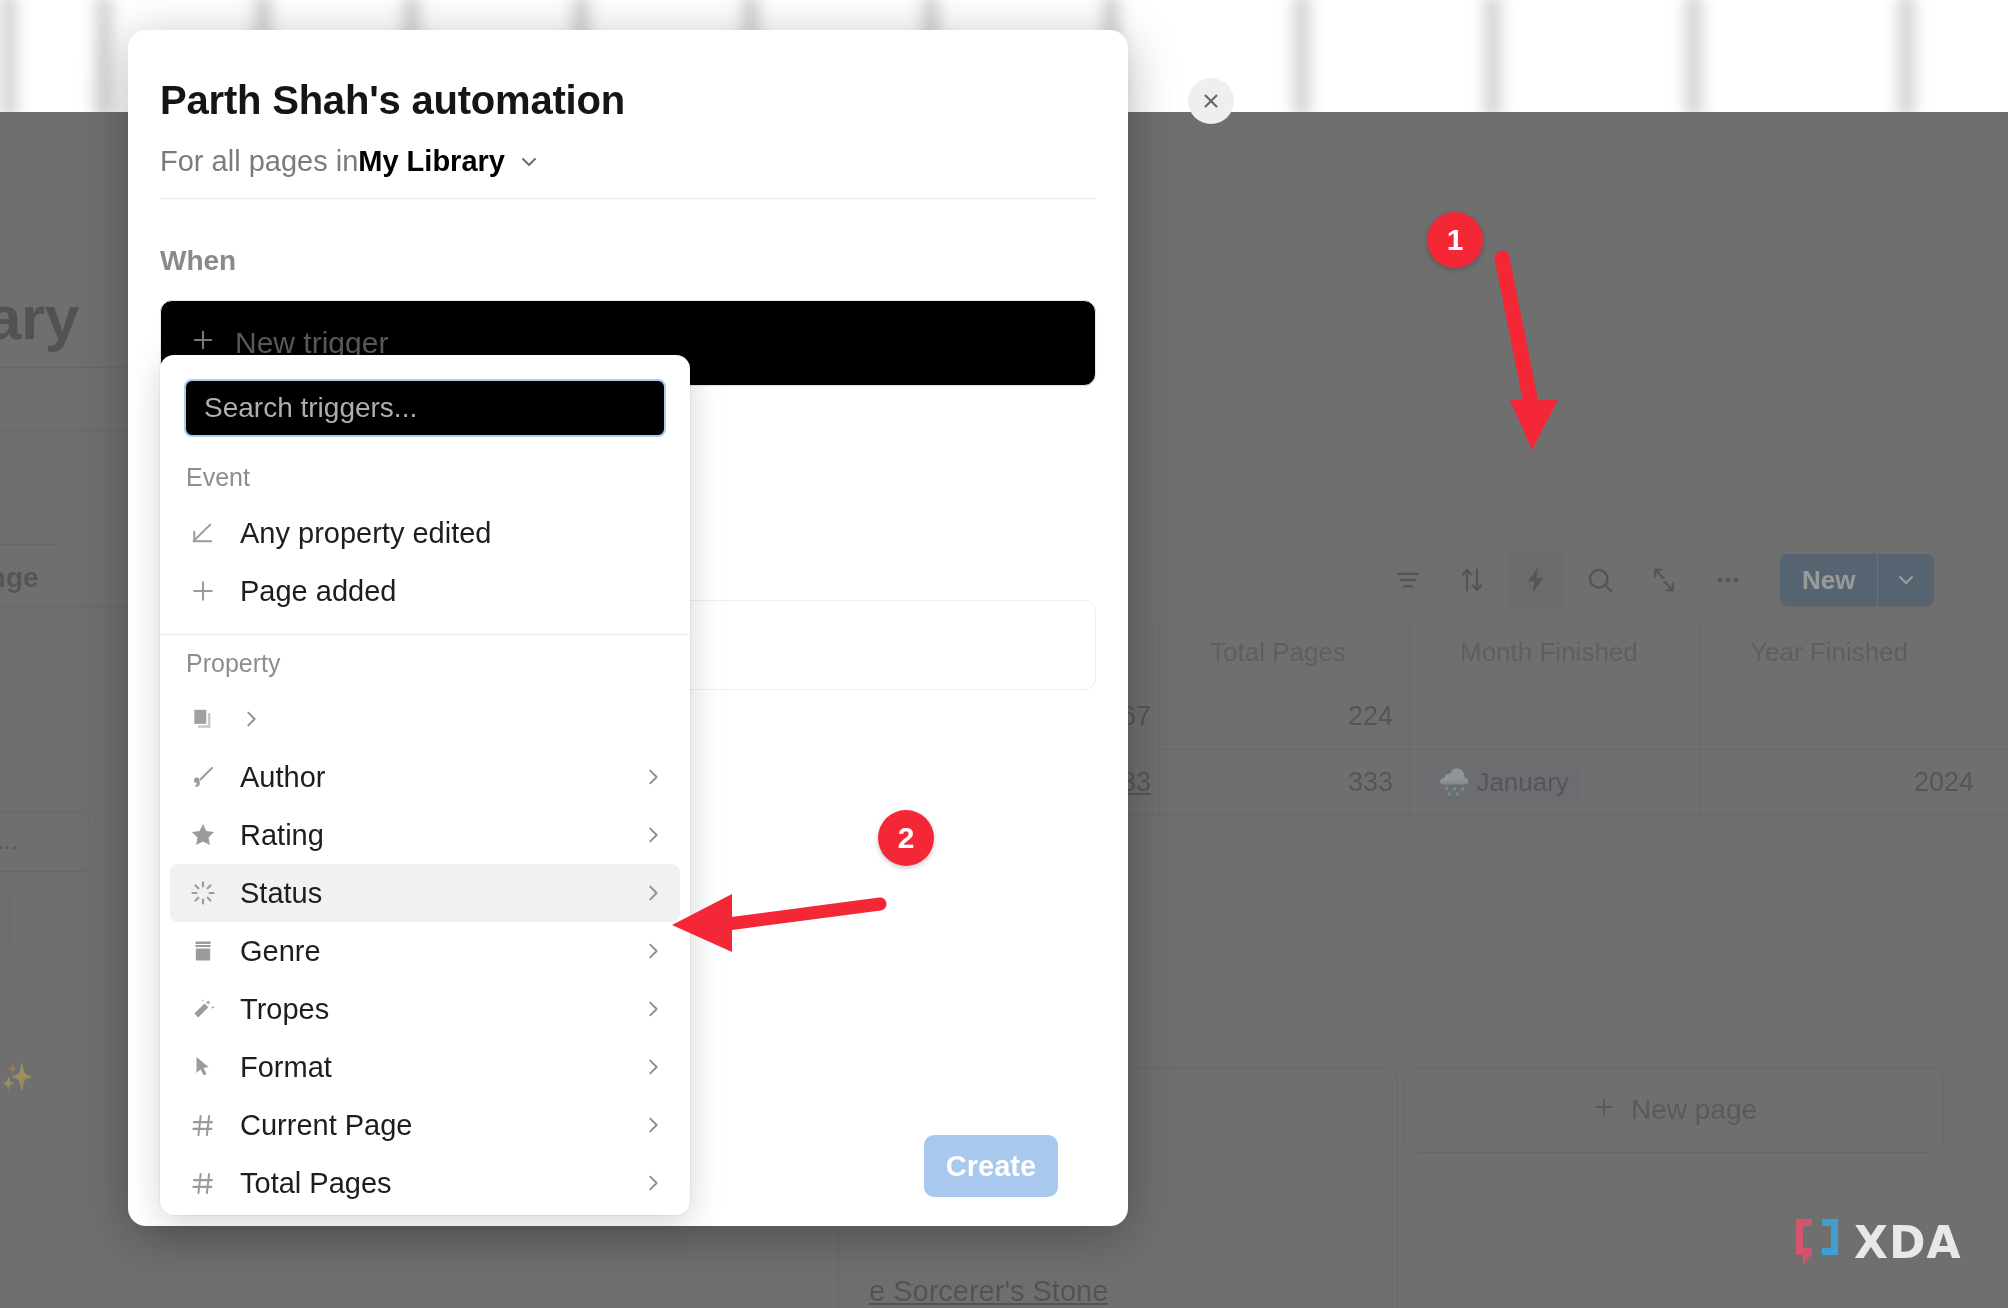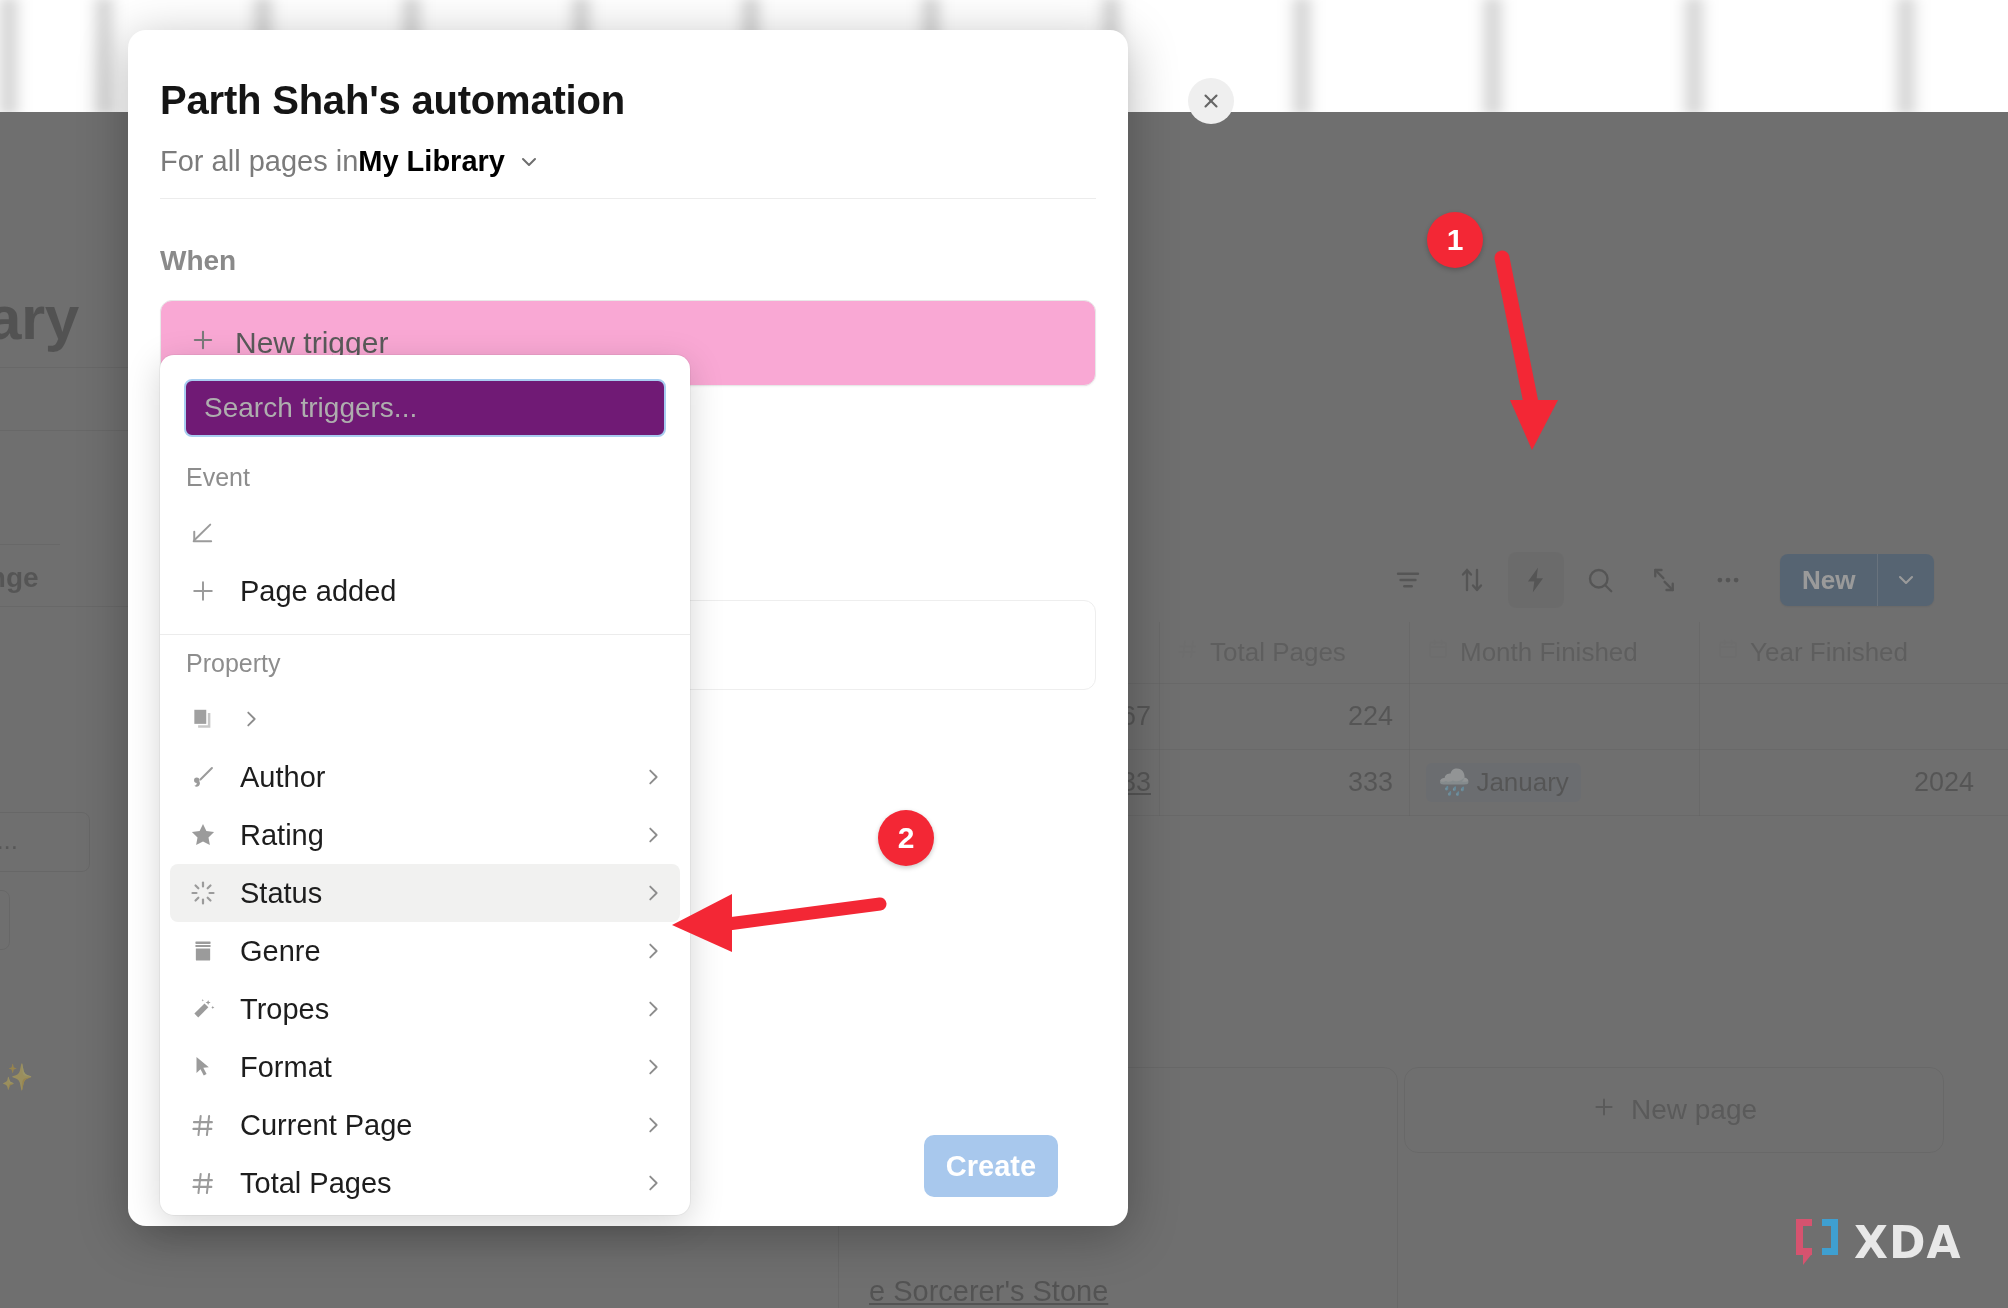--- a/index.html
+++ b/index.html
@@ -142,21 +142,21 @@
   .close-btn {
     position: absolute; left: 1060px; top: 48px; width: 46px; height: 46px;
     border-radius: 50%; background: #efefef; display: flex; align-items: center;
     justify-content: center; color: #666; z-index: 6;
   }
   .when-label {
     position: absolute; left: 32px; top: 215px; font-size: 28px; color: #8a8a8a; font-weight: bold;
   }
   .trigger-box {
     position: absolute; left: 32px; top: 270px; width: 936px; height: 86px;
-    border: 1px solid #e8e8e8; border-radius: 12px; background: #f9a8d4;
+    border: 1px solid #e8e8e8; border-radius: 12px; background: #000000;
     display: flex; align-items: center; gap: 18px; padding: 0 28px;
     box-shadow: 0 1px 2px rgba(0,0,0,0.04);
     font-size: 30px; color: #5a5a5a;
   }
   .action-box {
     position: absolute; left: 32px; top: 570px; width: 936px; height: 90px;
     border: 1px solid #eeeeee; border-radius: 12px; background: #fff;
   }
   .create-btn {
     position: absolute; left: 796px; top: 1105px; width: 134px; height: 62px;
@@ -168,21 +168,21 @@
   
   .dropdown {
     position: absolute; left: 160px; top: 355px; width: 530px; height: 860px;
     background: #ffffff; border-radius: 14px;
     box-shadow: 0 8px 34px rgba(0,0,0,0.17), 0 0 0 1px rgba(0,0,0,0.04);
     overflow: hidden; z-index: 8;
   }
   .dd-search-wrap { padding: 24px 24px 18px 24px; }
   .dd-search {
     width: 100%; height: 58px; border-radius: 8px;
-    border: 2px solid #a8cdf0; background: #701a75;
+    border: 2px solid #a8cdf0; background: #000000;
     font-size: 28px; color: #9a9a9a; padding: 0 18px;
     font-family: "Liberation Sans", sans-serif; outline: none;
   }
   .dd-search::placeholder { color: #aeaeae; }
   .dd-section-label {
     padding: 8px 24px 12px 26px; font-size: 25px; color: #8d8d8d;
   }
   .dd-item {
     display: flex; align-items: center; height: 58px; margin: 0 10px;
     border-radius: 8px; padding: 0 16px; gap: 20px;
@@ -429,20 +429,21 @@
     <div class="dd-section-label">Event</div>
 
     <div class="dd-item">
       <span class="dd-ico">
         <svg width="28" height="28" viewBox="0 0 24 24" fill="none" stroke="currentColor" stroke-width="1.7" stroke-linecap="round" stroke-linejoin="round">
           <path d="M4 19h15"></path>
             <path d="M4.5 18.2L18.2 4.8"></path>
             <path d="M4.5 18.2L4.5 11"></path>
         </svg>
       </span>
+      <span class="dd-lbl">Any property edited</span>
     </div>
 
     <div class="dd-item">
       <span class="dd-ico">
         <svg width="28" height="28" viewBox="0 0 24 24" fill="none" stroke="currentColor" stroke-width="1.7" stroke-linecap="round">
             <line x1="12" y1="4.5" x2="12" y2="19.5"></line>
             <line x1="4.5" y1="12" x2="19.5" y2="12"></line>
           </svg>
       </span>
       <span class="dd-lbl">Page added</span>

